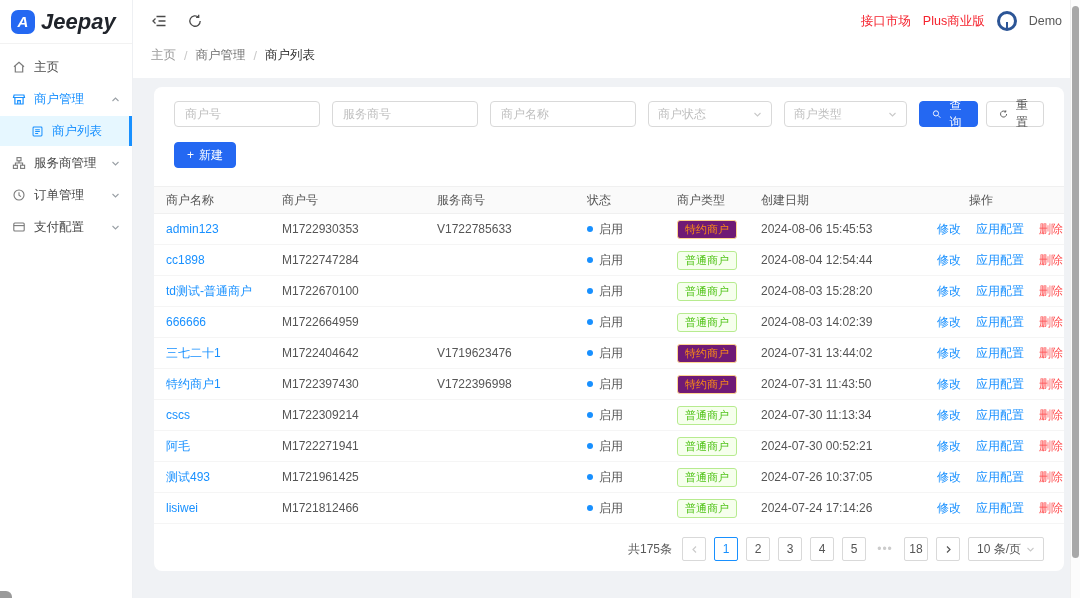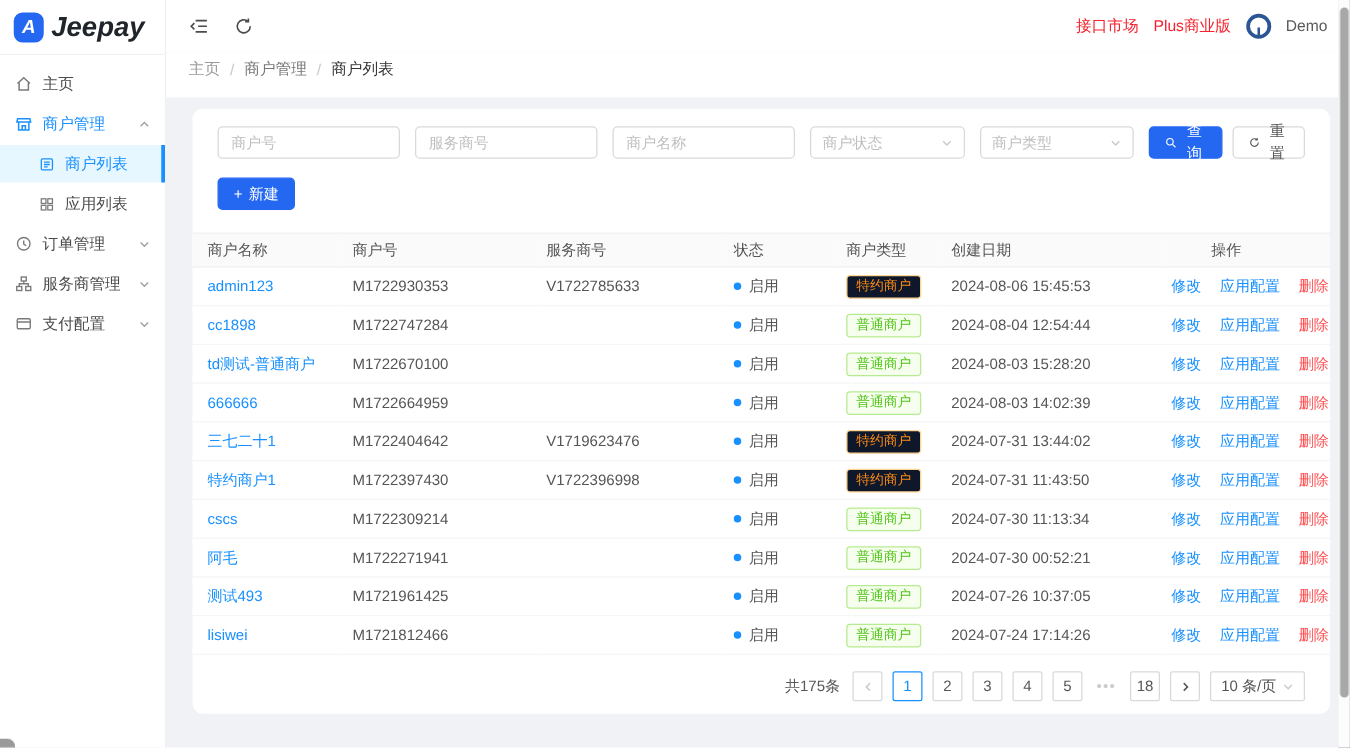--- a/index.html
+++ b/index.html
@@ -67,21 +67,21 @@
   table { width:100%; border-collapse:collapse; table-layout:fixed; font-size:12px; }
   thead th { background:#fafafa; height:27px; font-weight:500; color:#555; text-align:left; padding:0 8px; border-top:1px solid #f0f0f0; border-bottom:1px solid #f0f0f0; }
   th:first-child, td:first-child { padding-left:12px; }
   tbody td { height:31px; border-bottom:1px solid #f5f5f5; padding:0 8px; color:#555; overflow:hidden; white-space:nowrap; }
   .link { color:#1890ff; text-decoration:none; cursor:pointer; }
   .link-red { color:#ff4d4f; }
   td.ops a { margin-right:15px; }
   td.ops a:last-child { margin-right:12px; }
   .dot { display:inline-block; width:6px; height:6px; border-radius:50%; background:#1890ff; margin-right:6px; vertical-align:1px; }
   .tag { display:inline-block; padding:0 7px; font-size:11px; border-radius:3px; line-height:17px; }
-  .tag-orange { color:#fa8c16; background:#0f172a; border:1px solid #ffd591; }
+  .tag-orange { color:#fa8c16; background:#701a75; border:1px solid #ffd591; }
   .tag-green  { color:#52c41a; background:#f6ffed; border:1px solid #b7eb8f; }
 
   
   .pagination { display:flex; align-items:center; justify-content:flex-end; gap:8px; margin-top:13px; color:#595959; }
   .pg-total { margin-right:2px; }
   .pg-btn { min-width:24px; height:24px; border:1px solid #d9d9d9; border-radius:2px; background:#fff; display:inline-flex; align-items:center; justify-content:center; font-size:12px; color:#555; cursor:pointer; font-family:inherit; padding:0 4px; }
   .pg-btn.active { border-color:#1890ff; color:#1890ff; }
   .pg-btn.disabled { color:#ccc; cursor:default; }
   .pg-arrow { width:9px; height:9px; display:flex; }
   .pg-arrow svg { width:100%; height:100%; }
@@ -133,57 +133,46 @@
       <div class="menu-item sub active">
         <span class="mi-icon">
           <svg viewBox="0 0 14 14" fill="none" stroke="currentColor" stroke-width="1.1">
               <rect x="2.2" y="2.2" width="9.6" height="9.6" rx="1"></rect>
               <path d="M4.5 5.1h5M4.5 7.1h5M4.5 9.1h3.2"></path>
             </svg>
         </span>
         <span>商户列表</span>
       </div>
 
-      <div class="menu-item sub">
-        <span class="mi-icon">
-          <svg viewBox="0 0 14 14" fill="none" stroke="currentColor" stroke-width="1.1">
-              <rect x="2.2" y="2.2" width="4" height="4"></rect>
-              <rect x="7.8" y="2.2" width="4" height="4"></rect>
-              <rect x="2.2" y="7.8" width="4" height="4"></rect>
-              <rect x="7.8" y="7.8" width="4" height="4"></rect>
-            </svg>
-        </span>
-        <span>应用列表</span>
-      </div>
-
-      <div class="menu-item">
-        <span class="mi-icon">
-          <svg viewBox="0 0 14 14" fill="none" stroke="currentColor" stroke-width="1.1">
-              <circle cx="7" cy="7" r="5"></circle>
-              <path d="M7 4.3v3l2 1.3"></path>
-            </svg>
-        </span>
-        <span>订单管理</span>
-        <span class="chevron">
-          <svg viewBox="0 0 9 9" fill="none" stroke="currentColor" stroke-width="1.1">
-              <path d="M1.5 3l3 3 3-3"></path>
-            </svg>
-        </span>
-      </div>
 
       <div class="menu-item">
         <span class="mi-icon">
           <svg viewBox="0 0 14 14" fill="none" stroke="currentColor" stroke-width="1.1">
               <rect x="5" y="1.6" width="4" height="3.2"></rect>
               <rect x="1.4" y="9.2" width="4" height="3.2"></rect>
               <rect x="8.6" y="9.2" width="4" height="3.2"></rect>
               <path d="M7 4.8v2.2M3.4 9.2V7h7.2v2.2"></path>
             </svg>
         </span>
         <span>服务商管理</span>
+        <span class="chevron">
+          <svg viewBox="0 0 9 9" fill="none" stroke="currentColor" stroke-width="1.1">
+              <path d="M1.5 3l3 3 3-3"></path>
+            </svg>
+        </span>
+      </div>
+
+      <div class="menu-item">
+        <span class="mi-icon">
+          <svg viewBox="0 0 14 14" fill="none" stroke="currentColor" stroke-width="1.1">
+              <circle cx="7" cy="7" r="5"></circle>
+              <path d="M7 4.3v3l2 1.3"></path>
+            </svg>
+        </span>
+        <span>订单管理</span>
         <span class="chevron">
           <svg viewBox="0 0 9 9" fill="none" stroke="currentColor" stroke-width="1.1">
               <path d="M1.5 3l3 3 3-3"></path>
             </svg>
         </span>
       </div>
 
       <div class="menu-item">
         <span class="mi-icon">
           <svg viewBox="0 0 14 14" fill="none" stroke="currentColor" stroke-width="1.1">

